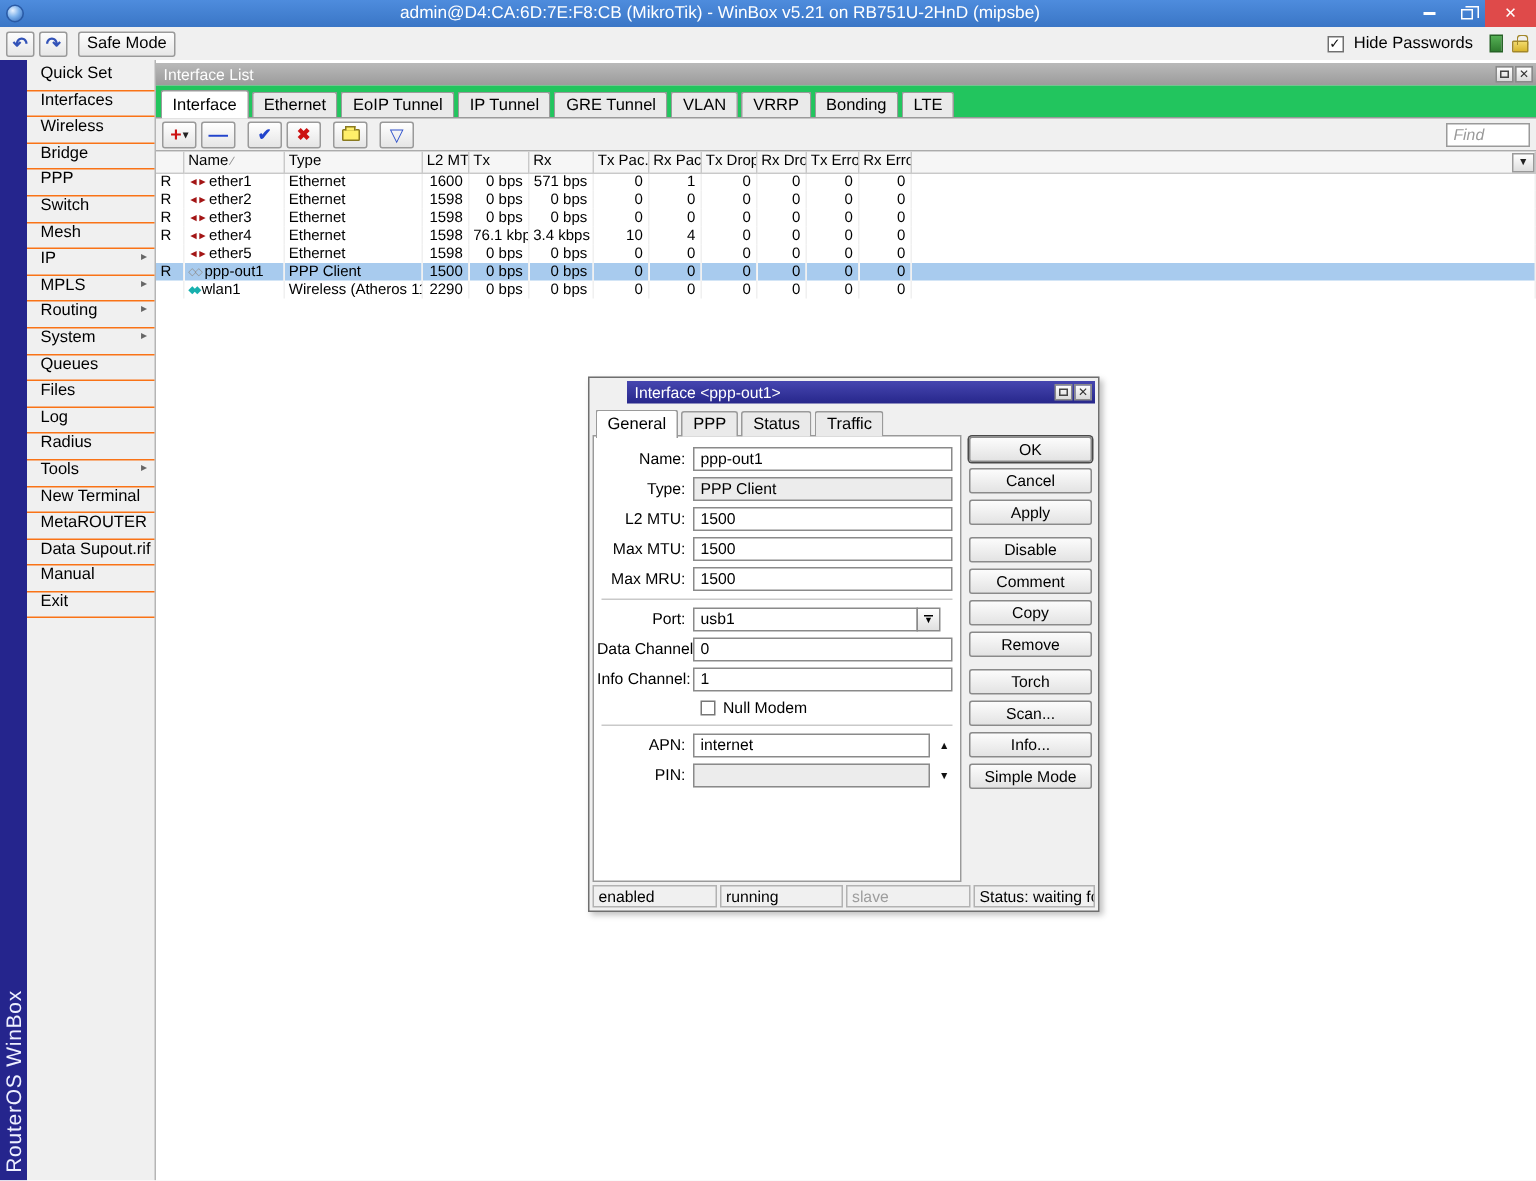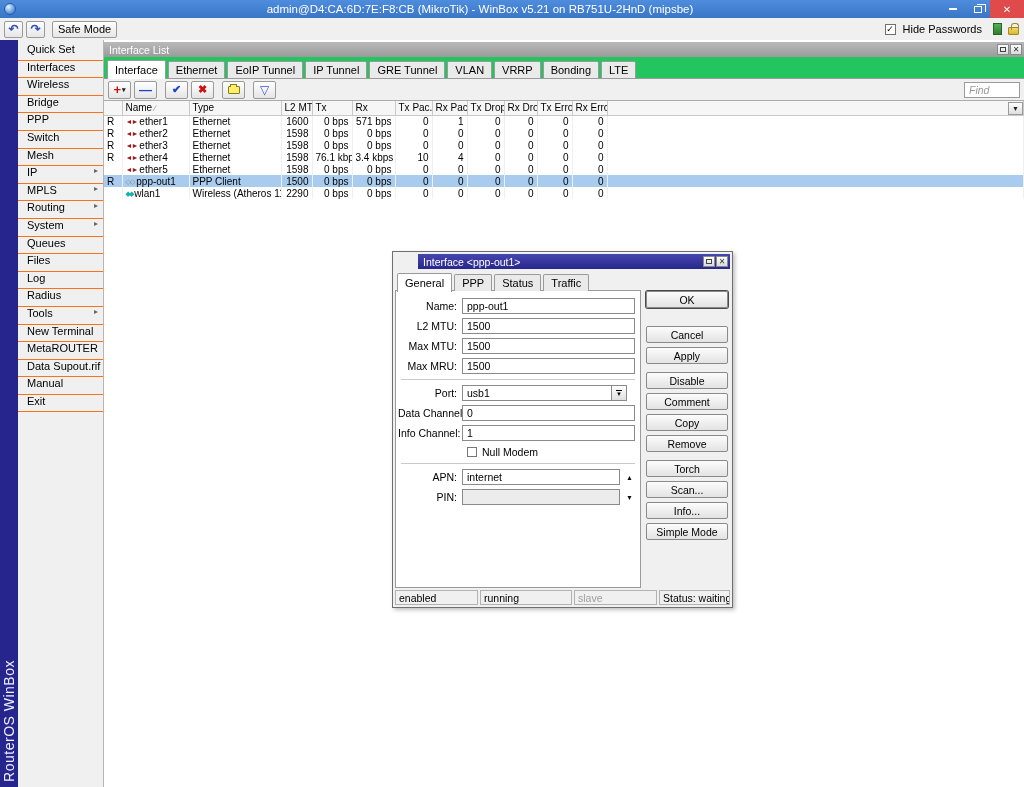--- a/index.html
+++ b/index.html
@@ -81,40 +81,40 @@
   .list-status { height:16px; flex:none; border-top:1px solid #c2c2c2; background:#f0f0f0; display:flex; align-items:center; padding:0 5px; font-size:10.5px; }
 
   
   .dialog { position:absolute; left:288px; top:211px; width:341px; height:357px; background:#f0f0f0; border:1px solid #6f6f6f; box-shadow:2px 2px 4px rgba(0,0,0,0.25); padding:2px; display:flex; flex-direction:column; }
   .dlg-titlebar { height:15px; flex:none; background:linear-gradient(#4646b0,#27278b); color:#fff; display:flex; align-items:center; padding:0 2px 0 5px; font-size:10.5px;margin-left:23px; }
   .dlg-tabs { display:flex; gap:2px; padding:4px 0 0 2px; flex:none; position:relative; z-index:2; }
   .dlg-body { flex:1; display:flex; margin-top:-1px; min-height:0; }
   .dlg-panel { width:246px; flex:none; background:#fff; border:1px solid #9a9a9a; padding-top:5px; position:relative; }
   .dlg-buttons { flex:1; padding:1px 2px 0 5px; display:flex; flex-direction:column; }
   .dlg-btn { height:17px; flex:none; margin-bottom:4px; border:1px solid #8a8a8a; border-radius:2px; background:linear-gradient(#fcfcfc,#e3e3e3); display:flex; align-items:center; justify-content:center; font-size:10.5px; white-space:nowrap; }
-  .dlg-btn.default { box-shadow:0 0 0 1px #4a4a4a; margin-bottom:18px; }
+  .dlg-btn.default { box-shadow:0 0 0 1px #4a4a4a; margin-bottom:4px; }
   .dlg-btn.group-gap { margin-top:4px; }
 
   .field-row { height:20px; display:flex; align-items:center; padding-left:2px; }
   .f-label { width:64px; flex:none; text-align:right; padding-right:5px; font-size:10.5px; white-space:nowrap; }
   .f-input { width:173px; height:16px; border:1px solid #8a8a8a; background:#fff; padding:0 4px; font-size:10.5px; font-family:"Liberation Sans", sans-serif; color:#000; }
   .f-input.short { width:158px; }
   .f-input.xshort { width:150px; }
   .f-input.readonly, .f-input.disabled { background:#ececec; }
   .side-arrow { font-size:7px; color:#111; margin-left:6px; }
   .port-btn { width:16px; height:16px; flex:none; margin-left:-1px; border:1px solid #8a8a8a; background:linear-gradient(#fefefe,#e0e0e0); display:flex; align-items:center; justify-content:center; }
   .port-glyph { font-size:6px; line-height:5px; border-top:1px solid #000; padding-top:1px; display:block; }
   .hsep { height:1px; background:#c9c9c9; margin:3px 5px; }
   .chk-row { height:16px; display:flex; align-items:center; padding-left:71px; margin:1px 0 2px 0; }
   .chk-sm { width:10px; height:10px; border:1px solid #777; background:#fff; margin-right:5px; flex:none; }
   .chk-label { font-size:10.5px; }
 
   .dlg-status { height:15px; flex:none; display:flex; margin-top:2px; gap:2px; }
   .ds-seg { border:1px solid #b2b2b2; background:#f0f0f0; display:flex; align-items:center; padding:0 3px; font-size:10.5px; white-space:nowrap; overflow:hidden; }
-  .ds-1 { width:83px; } .ds-2 { width:92px; } .ds-3 { width:83px; } .ds-4 { flex:1; }
+  .ds-1 { width:83px; } .ds-2 { width:82px; } .ds-3 { width:83px; } .ds-4 { flex:1; }
   .ds-seg.dim { color:#9e9e9e; }
 </style>
 </head>
 <body>
 
 <div class="app">
 
   <div class="titlebar">
     <span class="app-logo"></span>
     <div class="tb-title">admin@D4:CA:6D:7E:F8:CB (MikroTik) - WinBox v5.21 on RB751U-2HnD (mipsbe)</div>
@@ -524,20 +524,24 @@
         </div>
 
         <div class="dlg-body">
           <div class="dlg-panel">
 
             <div class="field-row">
               <span class="f-label">Name:</span>
               <input class="f-input" value="ppp-out1" style="">
             </div>
             <div class="field-row">
+              <span class="f-label">Type:</span>
+              <input class="f-input readonly" readonly="" value="PPP Client" style="">
+            </div>
+            <div class="field-row">
               <span class="f-label">L2 MTU:</span>
               <input class="f-input" value="1500" style="">
             </div>
             <div class="field-row">
               <span class="f-label">Max MTU:</span>
               <input class="f-input" value="1500" style="">
             </div>
             <div class="field-row">
               <span class="f-label">Max MRU:</span>
               <input class="f-input" value="1500" style="">

